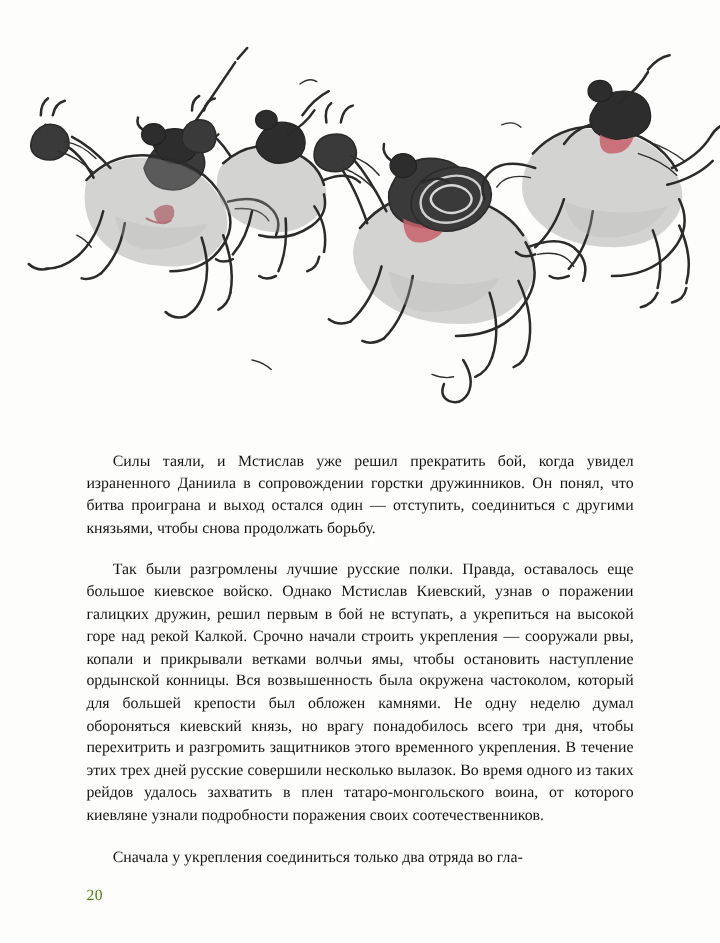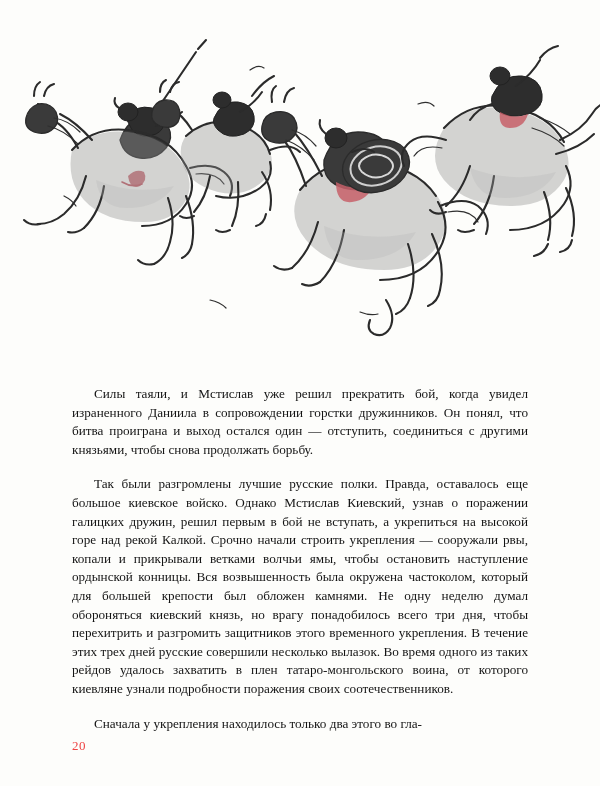--- a/index.html
+++ b/index.html
@@ -31,21 +31,21 @@
     overflow: hidden;
   }
   .illustration svg {
     display: block;
   }
 
   
   .textblock {
     position: absolute;
     left: 72px;
-    top: 385px;
+    top: 375px;
     width: 456px;
     font-size: 13.2px;
     line-height: 18.6px;
     text-align: justify;
     text-justify: inter-word;
     color: #141414;
   }
   .para {
     margin: 0;
     text-indent: 22px;
@@ -57,21 +57,21 @@
   .para:last-child {
     text-align: left;
   }
 
   .folio {
     position: absolute;
     left: 72px;
     top: 738px;
     font-size: 13px;
     letter-spacing: 0.5px;
-    color: #ef4444;
+    color: #4d7c0f;
   }
 </style>
 </head>
 <body>
 
 <div class="page">
 
   <div class="illustration">
     <svg width="600" height="355" viewBox="0 0 600 355" xmlns="http://www.w3.org/2000/svg">
       <defs>
@@ -243,18 +243,18 @@
         <path class="inkthin" d="M64 196 q8 4 12 10"></path>
         <path class="inkthin" d="M360 312 q10 4 18 2"></path>
         <path class="inkthin" d="M210 300 q10 2 16 8"></path>
       </g>
     </svg>
   </div>
 
   <div class="textblock">
     <p class="para">Силы таяли, и Мстислав уже решил прекратить бой, когда увидел израненного Даниила в сопровождении горстки дружинников. Он понял, что битва проиграна и выход остался один — отступить, соединиться с другими князьями, чтобы снова продолжать борьбу.</p>
     <p class="para">Так были разгромлены лучшие русские полки. Правда, оставалось еще большое киевское войско. Однако Мстислав Киевский, узнав о поражении галицких дружин, решил первым в бой не вступать, а укрепиться на высокой горе над рекой Калкой. Срочно начали строить укрепления — сооружали рвы, копали и прикрывали ветками волчьи ямы, чтобы остановить наступление ордынской конницы. Вся возвышенность была окружена частоколом, который для большей крепости был обложен камнями. Не одну неделю думал обороняться киевский князь, но врагу понадобилось всего три дня, чтобы перехитрить и разгромить защитников этого временного укрепления. В течение этих трех дней русские совершили несколько вылазок. Во время одного из таких рейдов удалось захватить в плен татаро-монгольского воина, от которого киевляне узнали подробности поражения своих соотечественников.</p>
-    <p class="para">Сначала у укрепления находилось только два этого во гла-</p>
+    <p class="para">Сначала у укрепления соединиться только два отряда во гла-</p>
   </div>
 
   <div class="folio">20</div>
 
 </div>
 
 </body></html>

